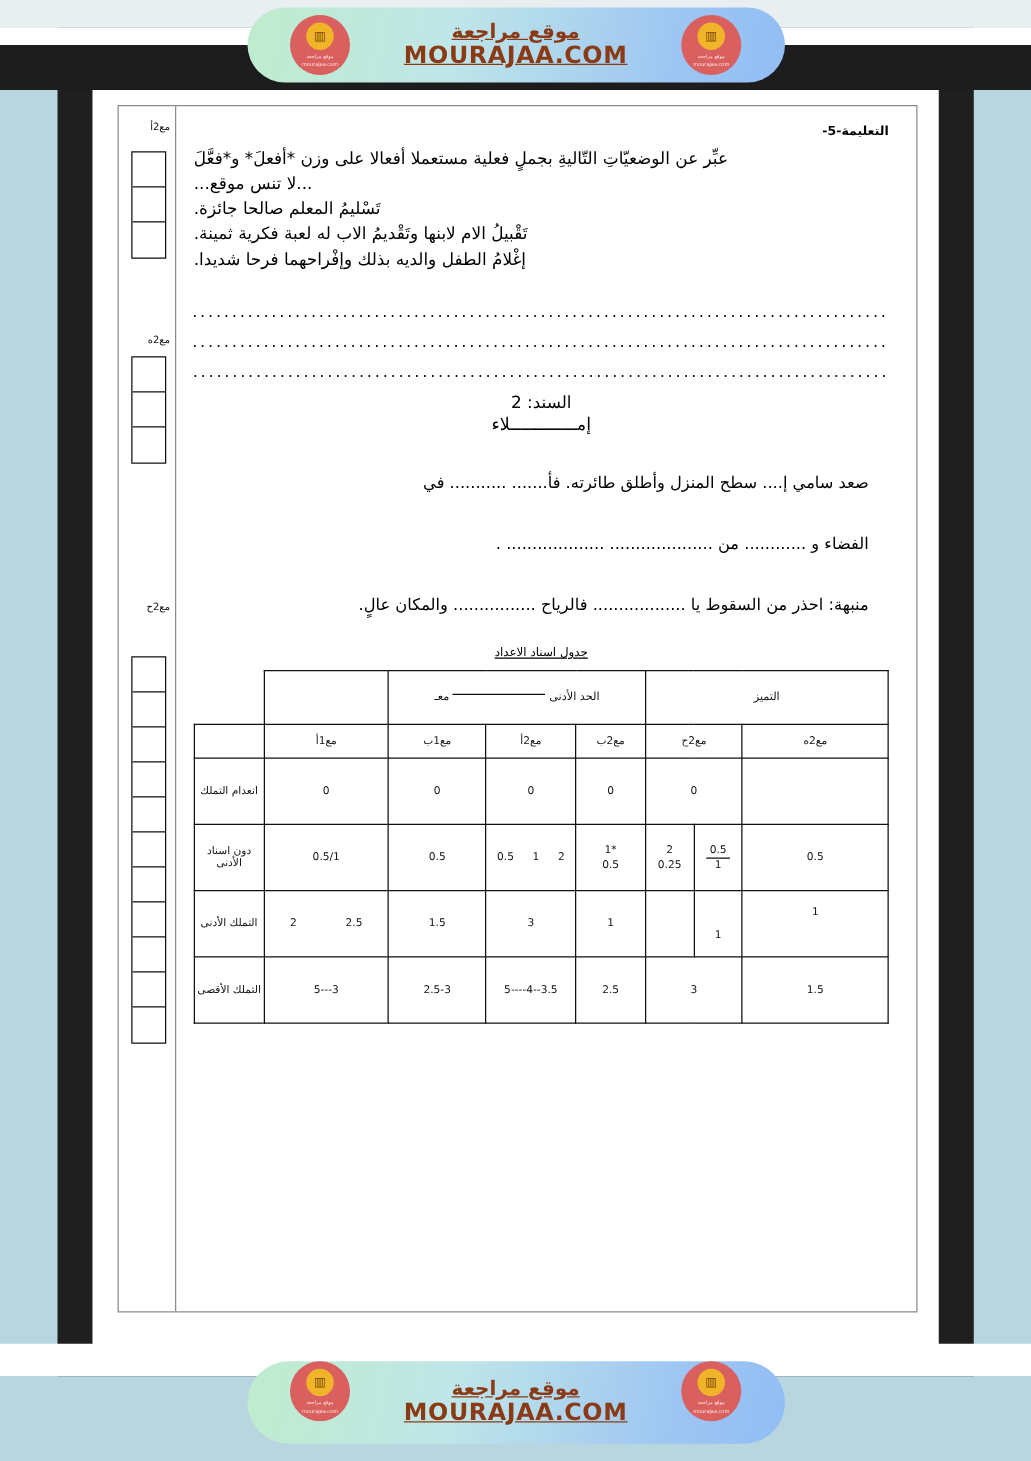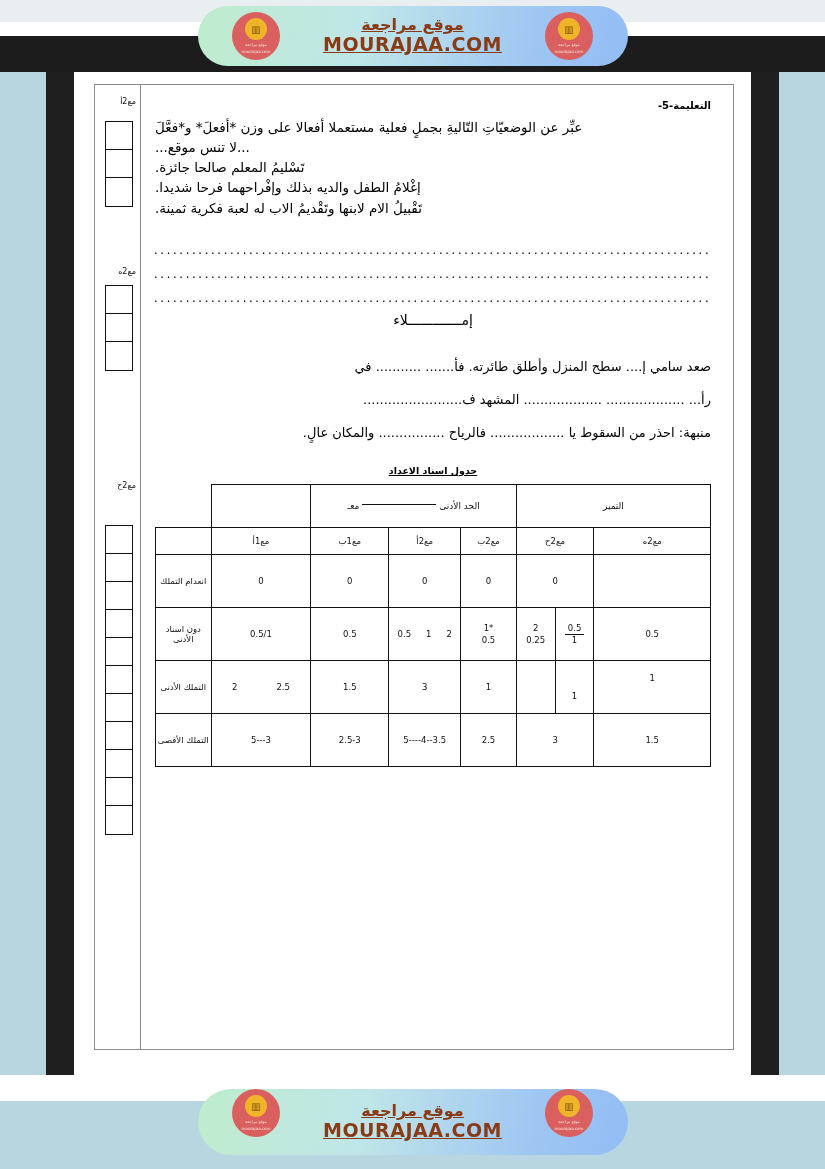--- a/index.html
+++ b/index.html
@@ -228,30 +228,30 @@
     letter-spacing: 0px;
   }
 
   .dictation {
     margin-top: 22px;
   }
   .dict-line {
     font-size: 13px;
     color: #000;
     line-height: 2.55;
-    margin: 0;
+    margin: 16px;
     text-align: right;
     white-space: nowrap;
   }
 
   .table-title {
     margin-top: 16px;
     text-align: center;
     font-size: 9.5px;
-    font-weight: bold;
+    font-weight: normal;
     color: #000;
     text-decoration: underline;
   }
 
   
   table.grid {
     margin-top: 8px;
     width: 100%;
     border-collapse: collapse;
     table-layout: fixed;
@@ -358,34 +358,35 @@
     </div>
   </div>
 
   <div class="content">
 
     <div class="instr-title">التعليمة-5-</div>
 
     <p class="instr-line">عبِّر عن الوضعيّاتِ التّاليةِ بجملٍ فعلية مستعملا أفعالا على وزن *أفعلَ* و*فعَّلَ</p>
     <p class="instr-line">...لا تنس موقع...</p>
     <p class="instr-line">تَسْليمُ المعلم صالحا جائزة.</p>
+    <p class="instr-line">تَقْبيلُ الام لابنها وتَقْديمُ الاب له لعبة فكرية ثمينة.</p>
     <p class="instr-line">إغْلامُ الطفل والديه بذلك وإفْراحهما فرحا شديدا.</p>
-    <p class="instr-line">تَقْبيلُ الام لابنها وتَقْديمُ الاب له لعبة فكرية ثمينة.</p>
 
     <div class="dots-block">
       <div class="dots-row">..............................................................................................</div>
       <div class="dots-row">..............................................................................................</div>
       <div class="dots-row">..........................................................................................</div>
     </div>
 
+    <div class="sanad">السند: 2</div>
     <div class="imla">إمـــــــــــــلاء</div>
 
     <div class="dictation">
       <p class="dict-line">صعد سامي إ....    سطح المنزل وأطلق طائرته. فأ.......   ...........   في</p>
-      <p class="dict-line">رأ...    ...................     ...................   المشهد ف........................</p>
+      <p class="dict-line">الفضاء و ............   من ....................   ...................   .</p>
       <p class="dict-line">منبهة: احذر من السقوط يا .................. فالرياح ................ والمكان عالٍ.</p>
     </div>
 
     <div class="table-title">جدول اسناد الاعداد</div>
 
     <table class="grid">
       <colgroup>
         <col style="width:21%">
         <col style="width:7%">
         <col style="width:7%">

